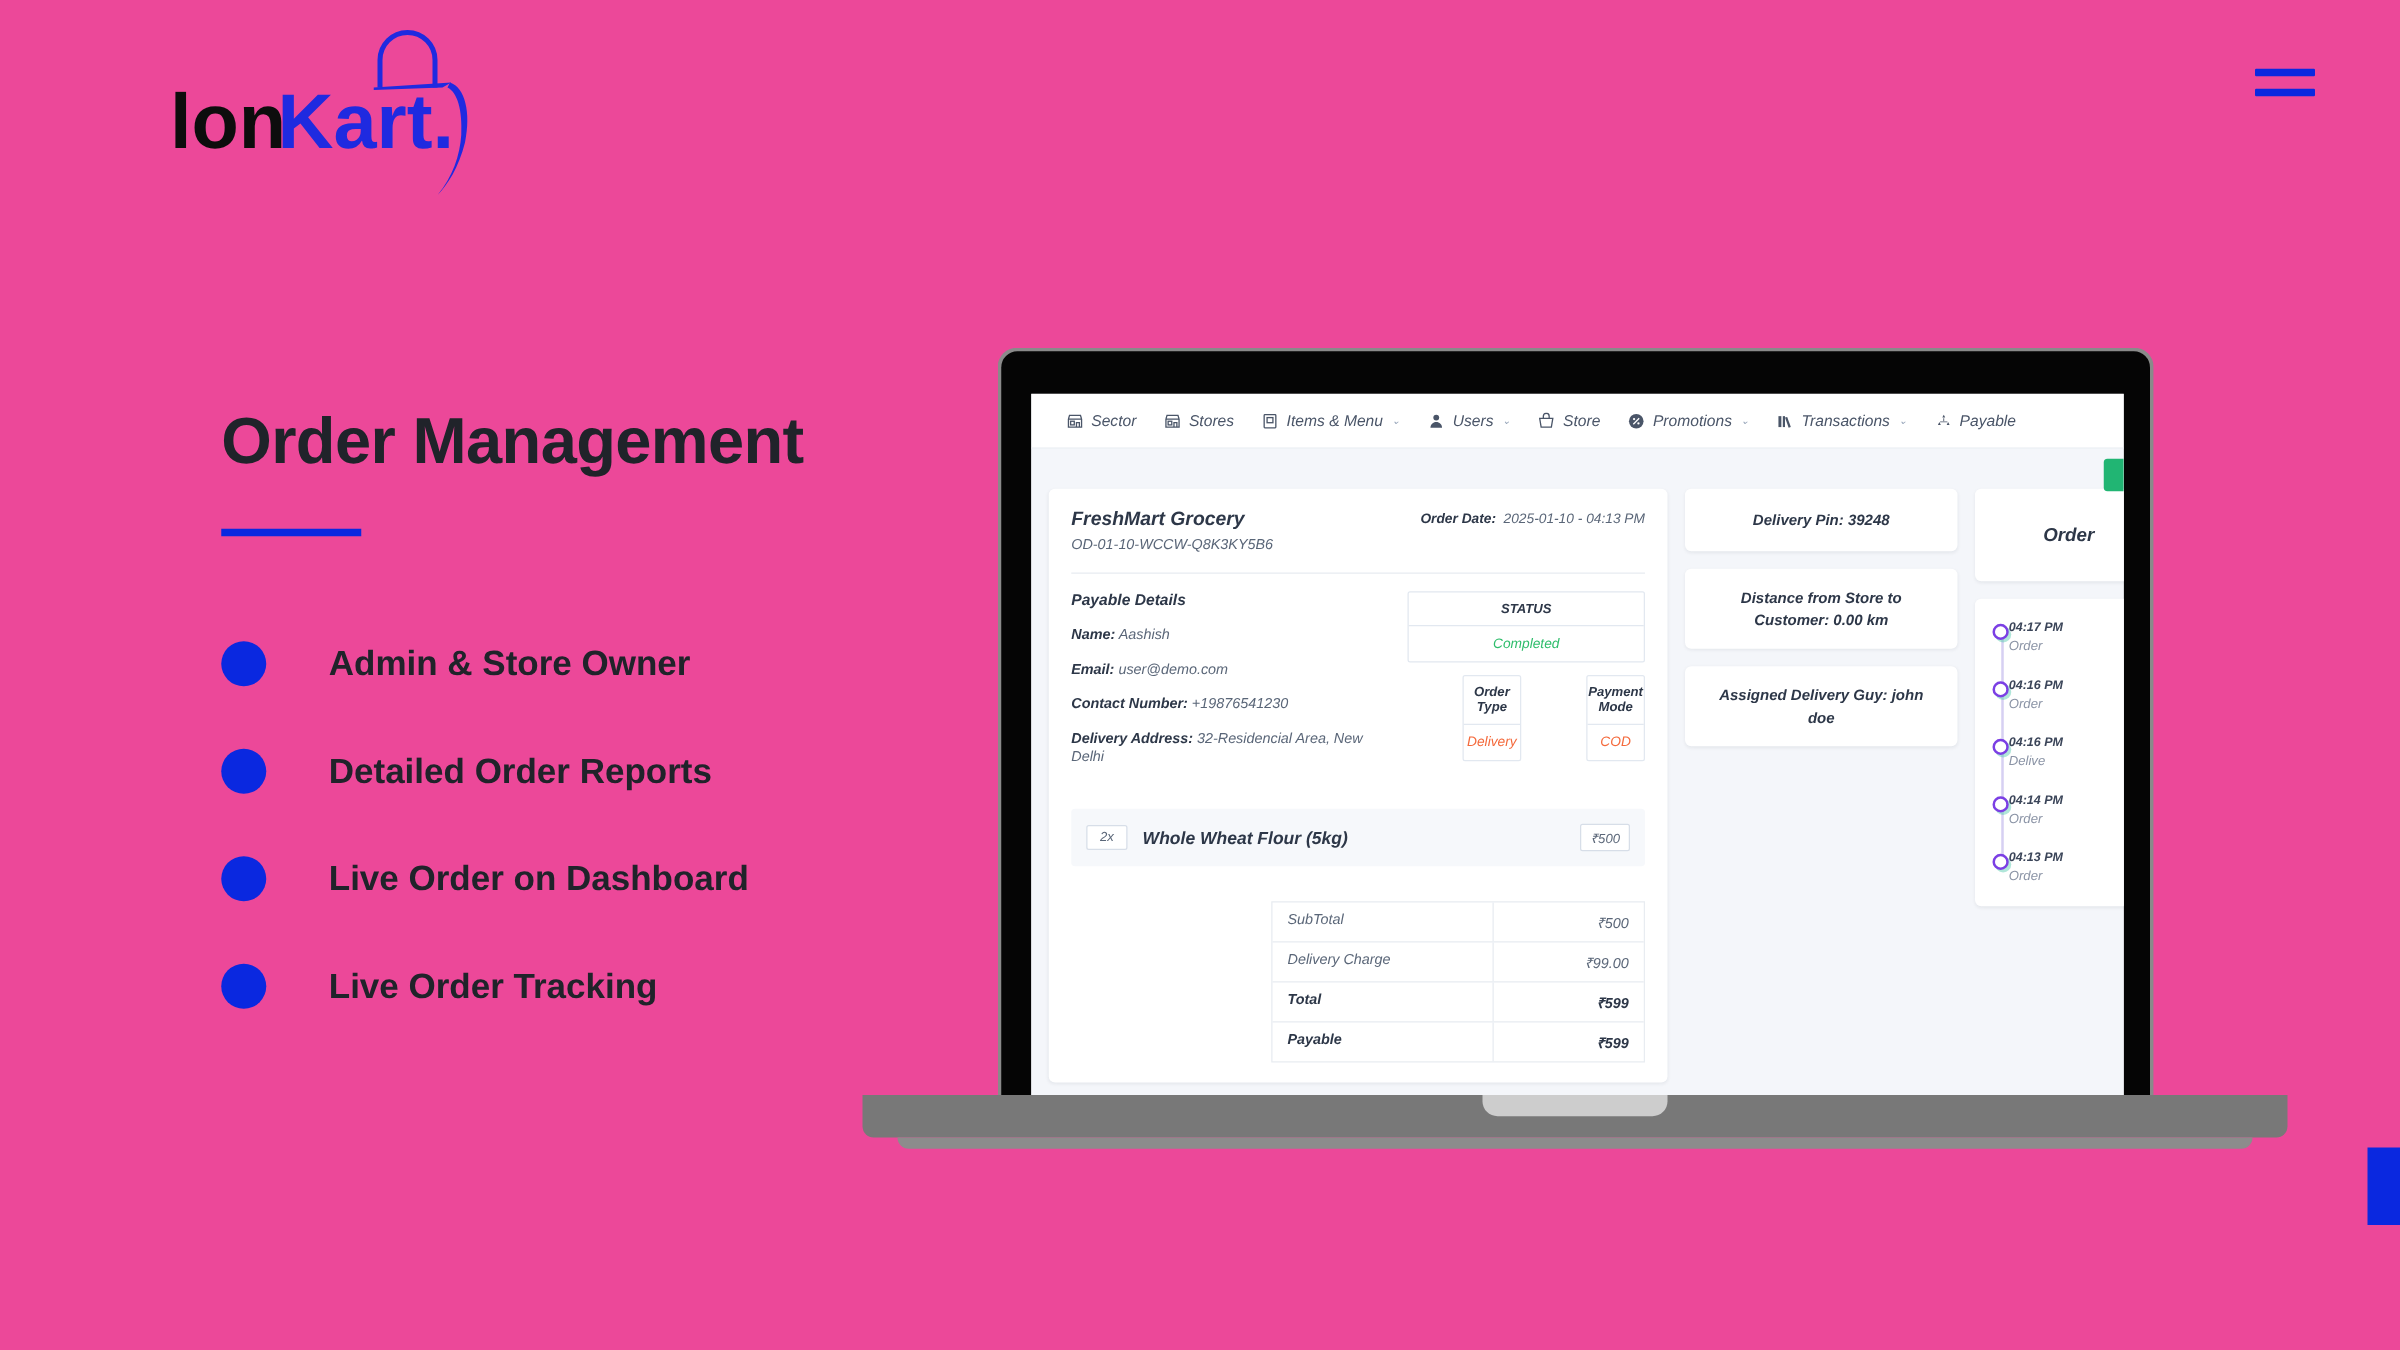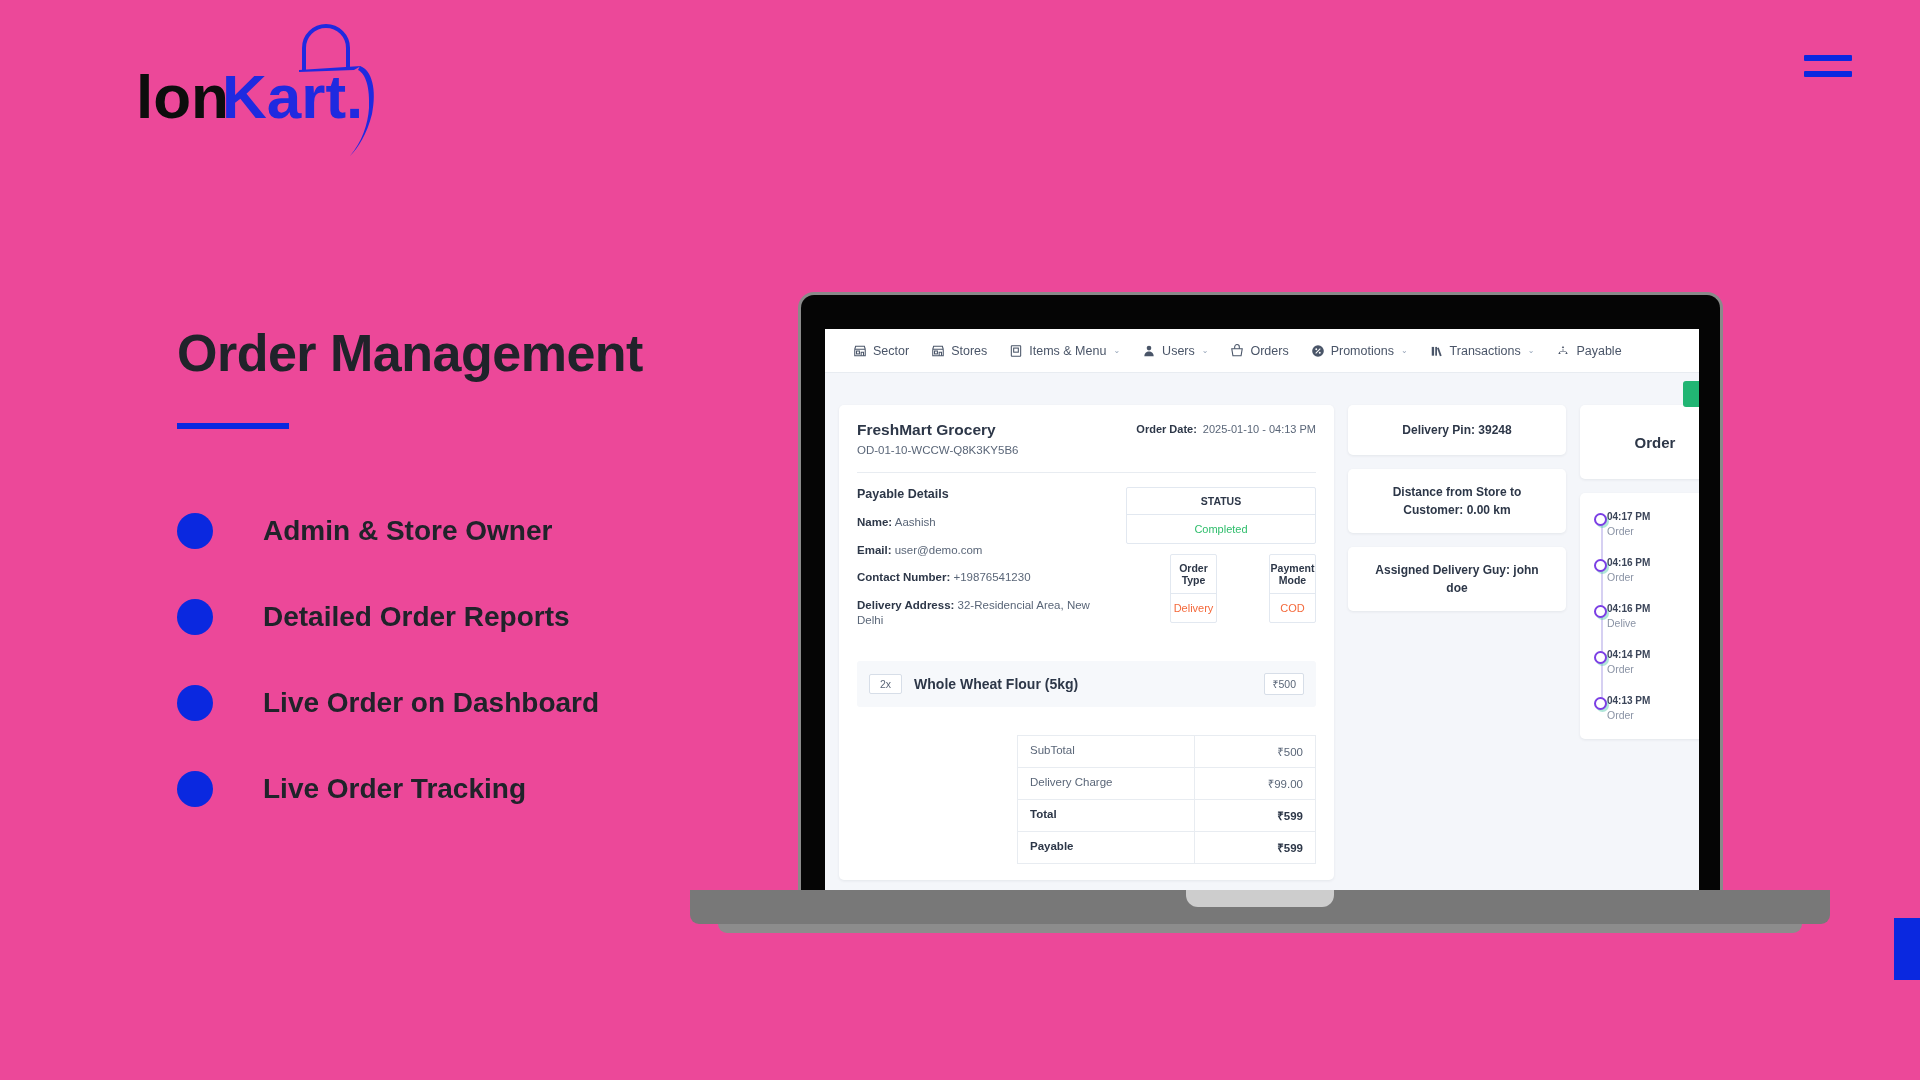--- a/index.html
+++ b/index.html
@@ -37,21 +37,21 @@
   .feature .dot {
     width: 36px; height: 36px; border-radius: 50%;
     background: #0a28e0; flex: 0 0 36px;
   }
   .feature .flabel {
     margin-left: 50px; font-size: 28px; font-weight: 700;
     color: #20232a; white-space: nowrap;
   }
 
   
-  .laptop { position: absolute; left: 690px; top: 292px; width: 1140px; height: 660px; }
+  .laptop { position: absolute; left: 690px; top: 278px; width: 1140px; height: 660px; font-style: italic; }
   .screen-shell {
     position: absolute; left: 108px; top: 0; width: 925px; height: 600px;
     background: #050505; border-radius: 16px 16px 0 0;
     border: 3px solid #8a8a8a; border-bottom: none;
   }
   .screen {
     position: absolute; left: 24px; top: 34px; width: 874px; height: 566px;
     background: #f4f6fa; overflow: hidden;
   }
   .base {
@@ -260,21 +260,21 @@
             </svg>
             <span>Users</span>
             <span class="caret">⌄</span>
           </div>
 
           <div class="navitem">
             <svg class="nicon" viewBox="0 0 24 24" fill="none" stroke="#4a5568" stroke-width="1.8">
               <path d="M3 8h18l-2 12H5L3 8z"></path>
                 <path d="M8 8V5a4 4 0 0 1 8 0v3"></path>
             </svg>
-            <span>Orders</span>
+            <span>Store</span>
           </div>
 
           <div class="navitem">
             <svg class="nicon" viewBox="0 0 24 24" fill="#4a5568">
               <circle cx="12" cy="12" r="10"></circle>
                 <path d="M8 16L16 8" stroke="#fff" stroke-width="1.8"></path>
                 <circle cx="9" cy="9" r="1.6" fill="#fff"></circle>
                 <circle cx="15" cy="15" r="1.6" fill="#fff"></circle>
             </svg>
             <span>Promotions</span>

